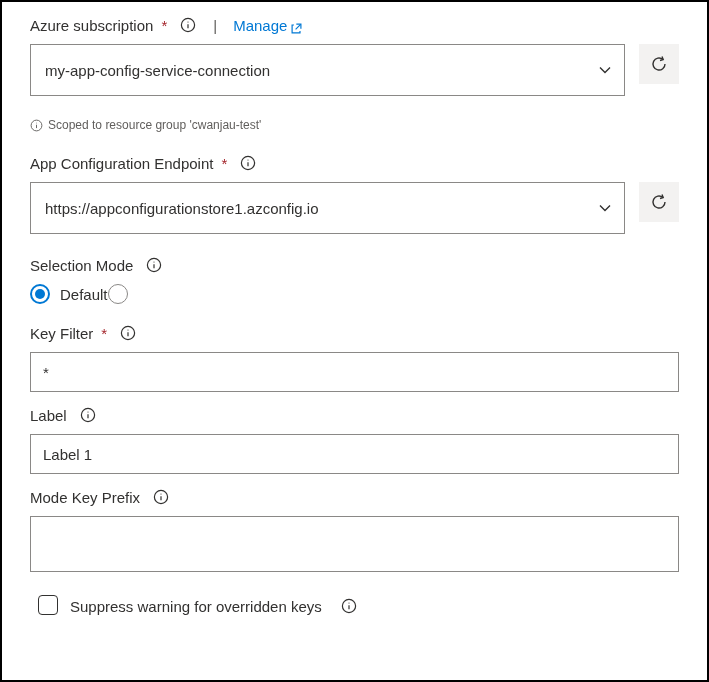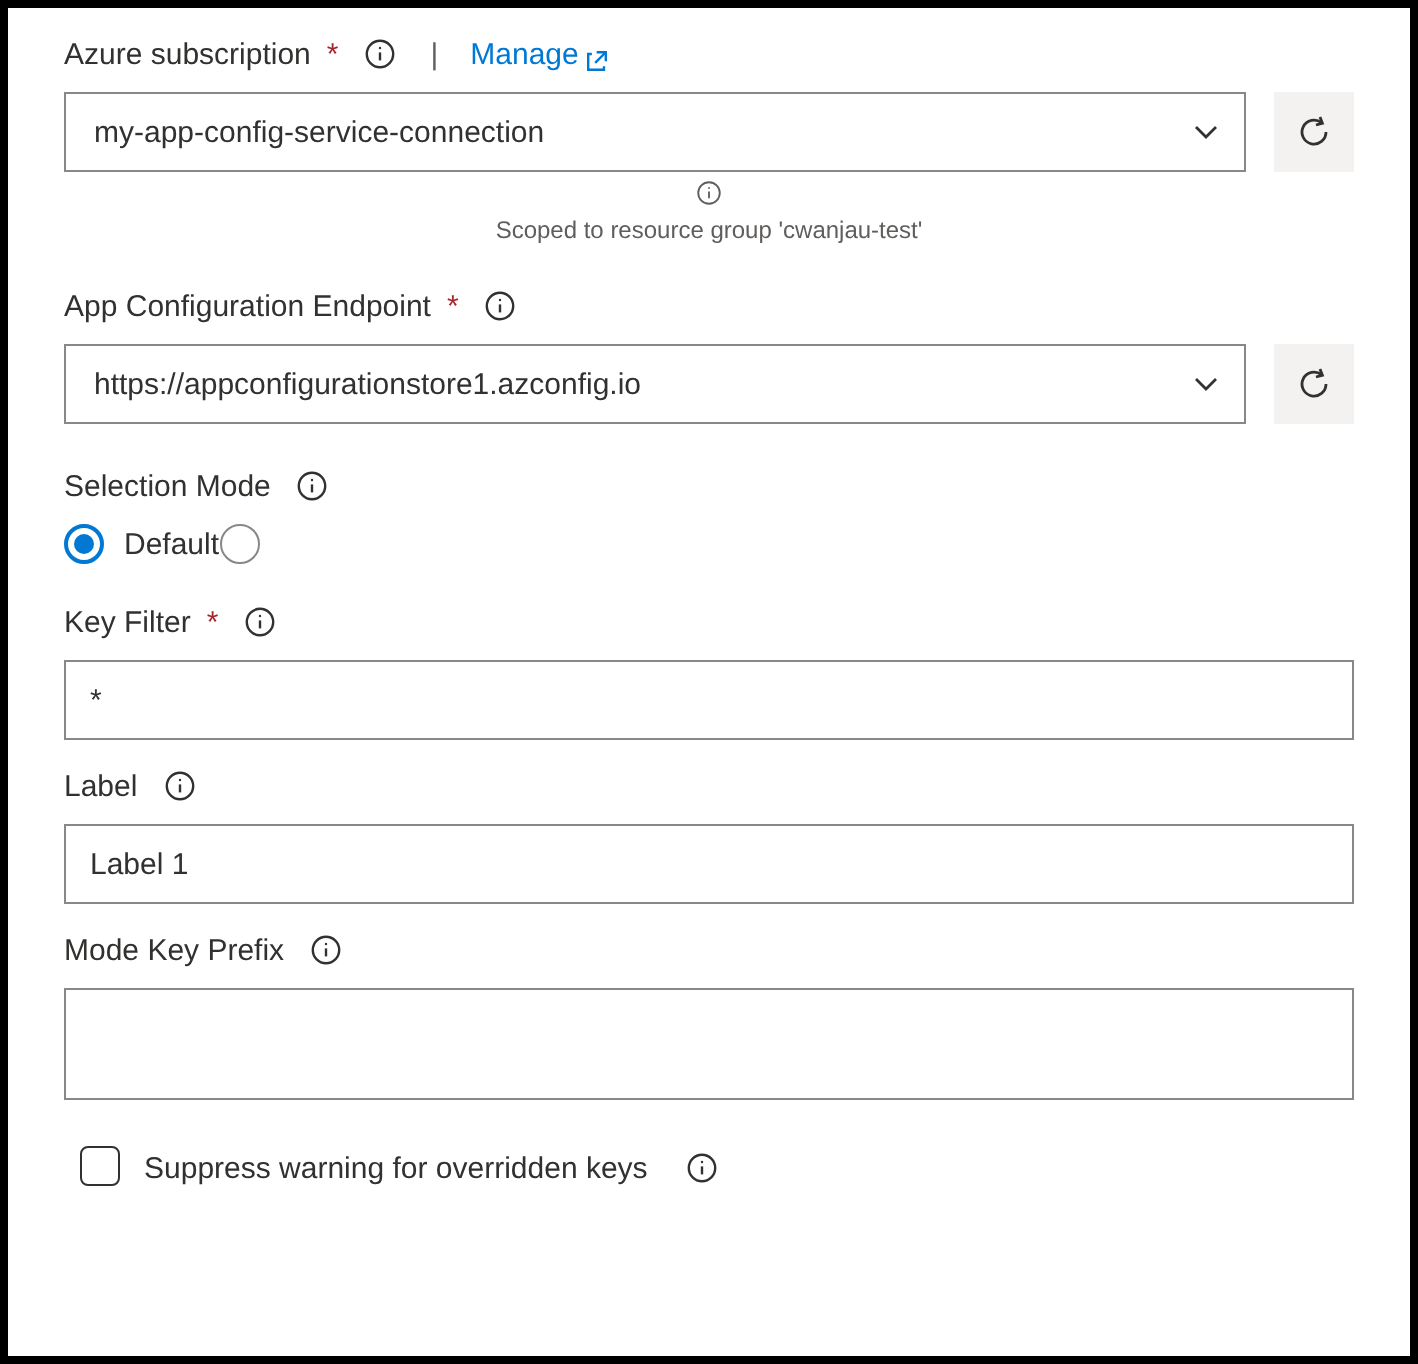--- a/index.html
+++ b/index.html
@@ -9,21 +9,21 @@
     }
     body {
       font-family: "Segoe UI", -apple-system, BlinkMacSystemFont, sans-serif;
       font-size: 14px;
       color: #323130;
       background: #fff;
     }
     .panel {
       width: 709px;
       height: 682px;
-      border: 4px solid #000000;
+      border: 2px solid #000000;
       padding: 14px 28px 20px 28px;
     }
     .field-group {
       margin-bottom: 14px;
     }
     .label-row {
       display: flex;
       align-items: center;
       gap: 6px;
       margin-bottom: 10px;
@@ -68,21 +68,21 @@
     }
     .control-row {
       display: flex;
       align-items: stretch;
       gap: 14px;
     }
     .select-wrap {
       position: relative;
       flex: 1;
       border: 1px solid #8a8886;
-      height: 40px;
+      height: 52px;
       display: flex;
       align-items: center;
       background: #fff;
     }
     .select-value {
       padding: 0 14px;
       font-size: 15px;
       color: #323130;
       flex: 1;
     }
@@ -106,24 +106,23 @@
       cursor: pointer;
     }
     .refresh-btn svg {
       width: 18px;
       height: 18px;
     }
     .helper-row {
       display: flex;
       align-items: center;
       gap: 5px;
-      margin-top: 4px;
+      margin-top: 22px;
       font-size: 12px;
       color: #605e5c;
-      flex-direction: column;
     }
     .helper-row svg {
       width: 13px;
       height: 13px;
     }
     .radio-row {
       display: flex;
       align-items: center;
       margin: 6px 0 20px 0;
     }

